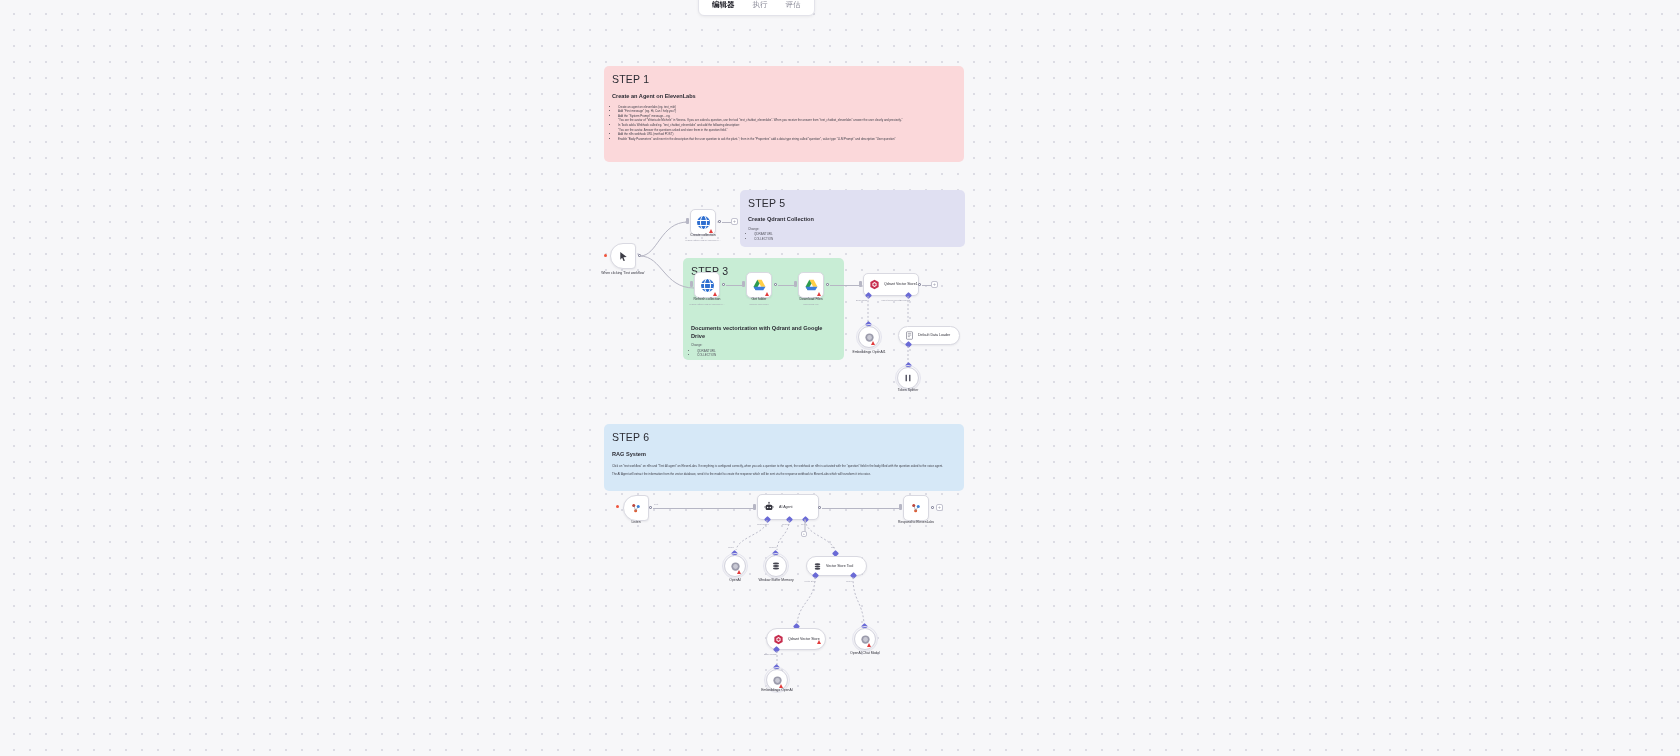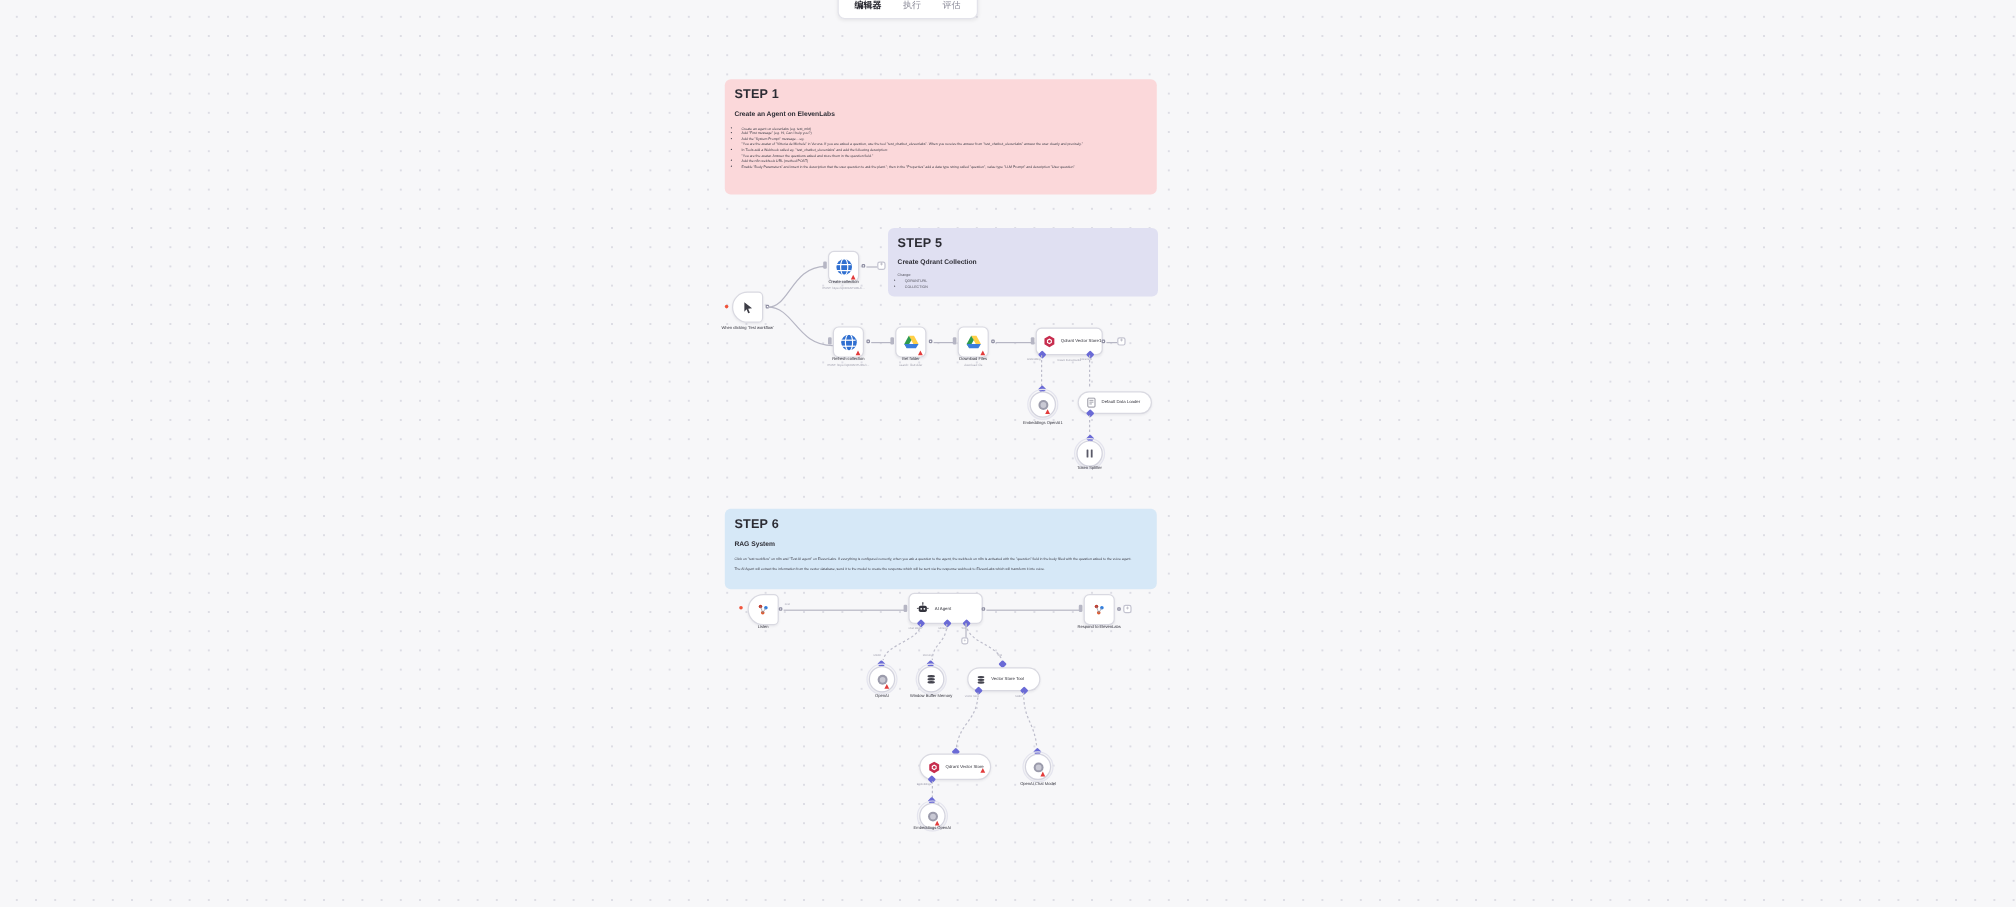--- a/index.html
+++ b/index.html
@@ -37,21 +37,21 @@
   .tab.active { background: #ffffff; color: #26262e; }
   .tab.idle { color: #8a8a98; font-weight: 400; background: transparent; }
 
   
   .note {
     position: absolute;
     border-radius: 5px;
     overflow: hidden;
   }
   .note-h {
-    font-size: 10.5px; font-weight: 700; color: #2b2b33;
+    font-size: 10.5px; font-weight: 400; color: #2b2b33;
     letter-spacing: .2px;
   }
   .note-sub {
     font-size: 5.6px; font-weight: 700; color: #2b2b33;
     line-height: 1.35;
   }
   .note-txt {
     font-size: 2.9px; color: #3c3c46; line-height: 1.6;
   }
   .note-txt li { margin-left: 6px; list-style: disc; }
@@ -198,20 +198,31 @@
       <div class="note-h">STEP 5</div>
       <div class="note-sub" style="margin-top:7px;">Create Qdrant Collection</div>
       <div class="note-mini" style="margin-top:3px;">Change:</div>
       <ul class="note-mini" style="margin-top:1px;">
         <li style="margin-left:6px;list-style:disc;">QDRANTURL</li>
         <li style="margin-left:6px;list-style:disc;">COLLECTION</li>
       </ul>
     </div>
   </div>
 
+  <div class="note" id="note-step3">
+    <div class="note-pad">
+      <div class="note-h">STEP 3</div>
+      <div class="note-sub" style="margin-top:48px;">Documents vectorization with Qdrant and Google Drive</div>
+      <div class="note-mini" style="margin-top:3px;">Change:</div>
+      <ul class="note-mini" style="margin-top:1px;">
+        <li style="margin-left:6px;list-style:disc;">QDRANTURL</li>
+        <li style="margin-left:6px;list-style:disc;">COLLECTION</li>
+      </ul>
+    </div>
+  </div>
 
   <div class="note" id="note-step4">
     <div class="note-pad">
       <div class="note-h">STEP 6</div>
       <div class="note-sub" style="margin-top:8px;">RAG System</div>
       <div class="note-txt" style="margin-top:5px;">Click on "test workflow" on n8n and "Test AI agent" on ElevenLabs. If everything is configured correctly, when you ask a question to the agent, the webhook on n8n is activated with the "question" field in the body filled with the question asked to the voice agent.</div>
       <div class="note-txt" style="margin-top:4px;">The AI Agent will extract the information from the vector database, send it to the model to create the response which will be sent via the response webhook to ElevenLabs which will transform it into voice.</div>
     </div>
   </div>
 

